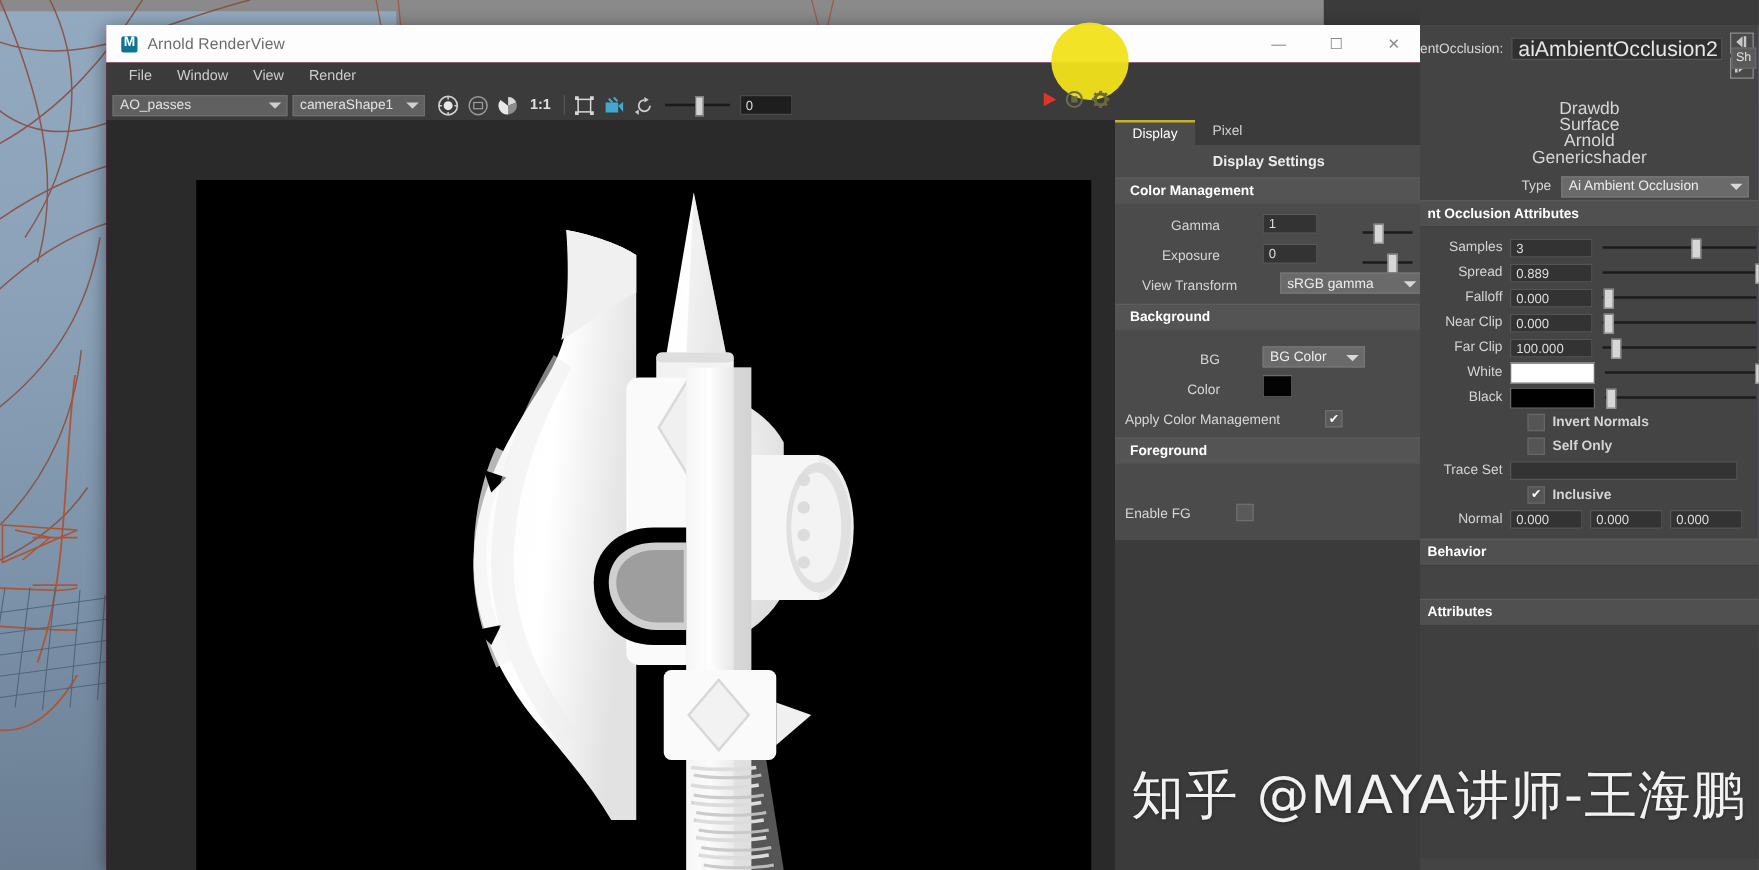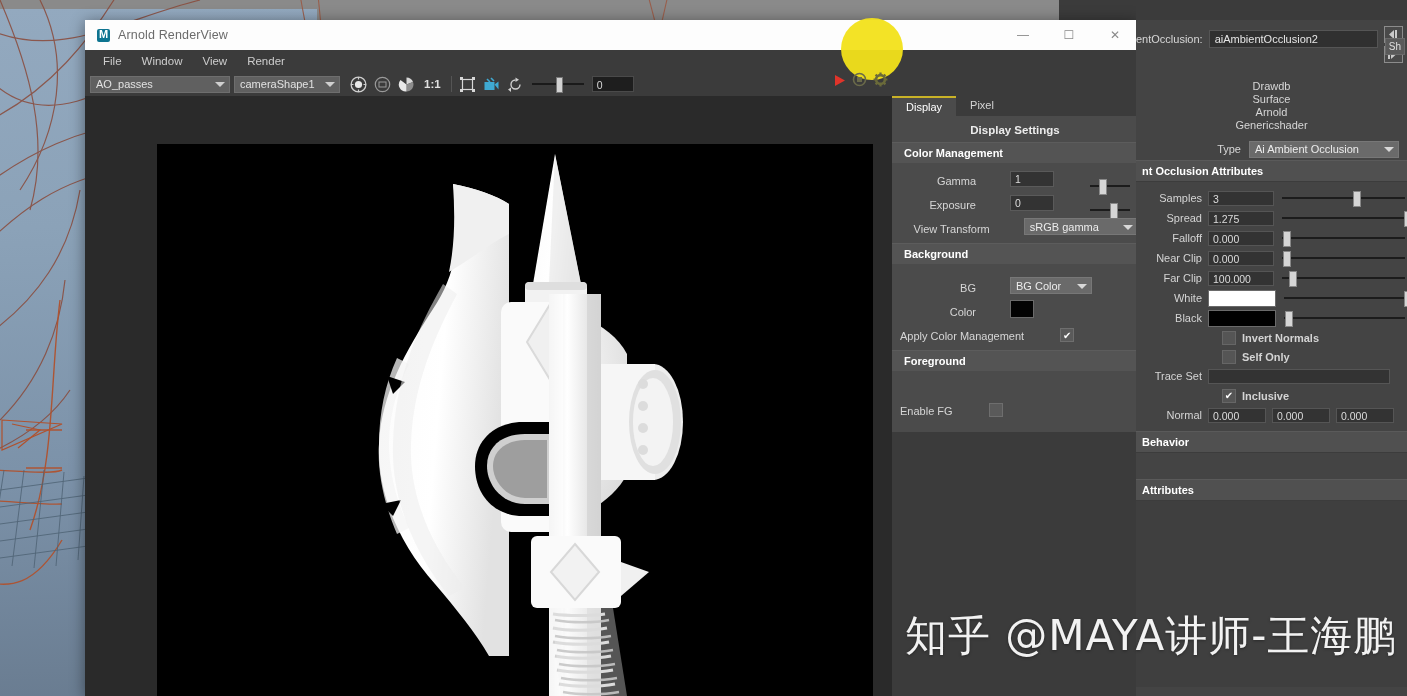--- a/index.html
+++ b/index.html
@@ -95,25 +95,25 @@
   #rv-controls{position:absolute;left:833px;top:72px;display:flex;align-items:center;gap:6px;}
   #yellow-blob{position:absolute;left:841px;top:18px;width:62px;height:62px;border-radius:50%;
        background:#f2e21a;opacity:.95;}
 
   
   #attr-editor{position:absolute;left:1136px;top:0;width:271px;height:696px;background:#444444;}
   #ae-topbar{height:20px;background:#3b3b3b;}
   #ae-namerow{display:flex;align-items:center;height:22px;padding-top:8px;}
   #ae-namelabel{font-size:11px;color:#d7d7d7;white-space:nowrap;padding-right:6px;}
   #ae-namefield{flex:1;height:18px;background:#303030;border:1px solid #555;
-       font-size:11px;color:#e6e6e6;padding-left:5px;line-height:17px;box-sizing:border-box;
+       font-size:17px;color:#e6e6e6;padding-left:5px;line-height:17px;box-sizing:border-box;
        margin-right:6px;}
   .nav-btn{width:17px;height:15px;border:1px solid #8c8c8c;position:relative;
        margin-bottom:3px;background:#4a4a4a;}
-  #ae-shader-name{text-align:center;font-size:11px;color:#d6d6d6;line-height:13px;
+  #ae-shader-name{text-align:center;font-size:14px;color:#d6d6d6;line-height:13px;
        padding:14px 0 6px 0;}
   #ae-type-row{display:flex;align-items:center;justify-content:flex-end;padding-right:8px;height:22px;}
   #ae-type-label{font-size:11px;color:#d7d7d7;padding-right:8px;}
   #ae-type-dd{width:150px;height:17px;}
   .ae-sect{font-size:11px;color:#ffffff;font-weight:bold;background:#505050;
        padding:4px 0 4px 6px;border-top:1px solid #5a5a5a;border-bottom:1px solid #3c3c3c;}
   .ae-row{display:flex;align-items:center;height:20px;padding-left:4px;}
   .ae-label{font-size:11px;color:#d4d4d4;width:62px;text-align:right;padding-right:6px;
        white-space:nowrap;}
   .ae-num{width:66px;height:15px;background:#333;border:1px solid #555;font-size:10.5px;
@@ -495,21 +495,21 @@
 
   <div class="ae-row">
     <span class="ae-label">Samples</span>
     <span class="ae-num">3</span>
     <span class="ae-slider">
         <span class="knob" style="left:58%"></span>
       </span>
   </div>
   <div class="ae-row">
     <span class="ae-label">Spread</span>
-    <span class="ae-num">1.275</span>
+    <span class="ae-num">0.889</span>
     <span class="ae-slider">
         <span class="knob" style="left:99%"></span>
       </span>
   </div>
   <div class="ae-row">
     <span class="ae-label">Falloff</span>
     <span class="ae-num">0.000</span>
     <span class="ae-slider">
         <span class="knob" style="left:1%"></span>
       </span>

